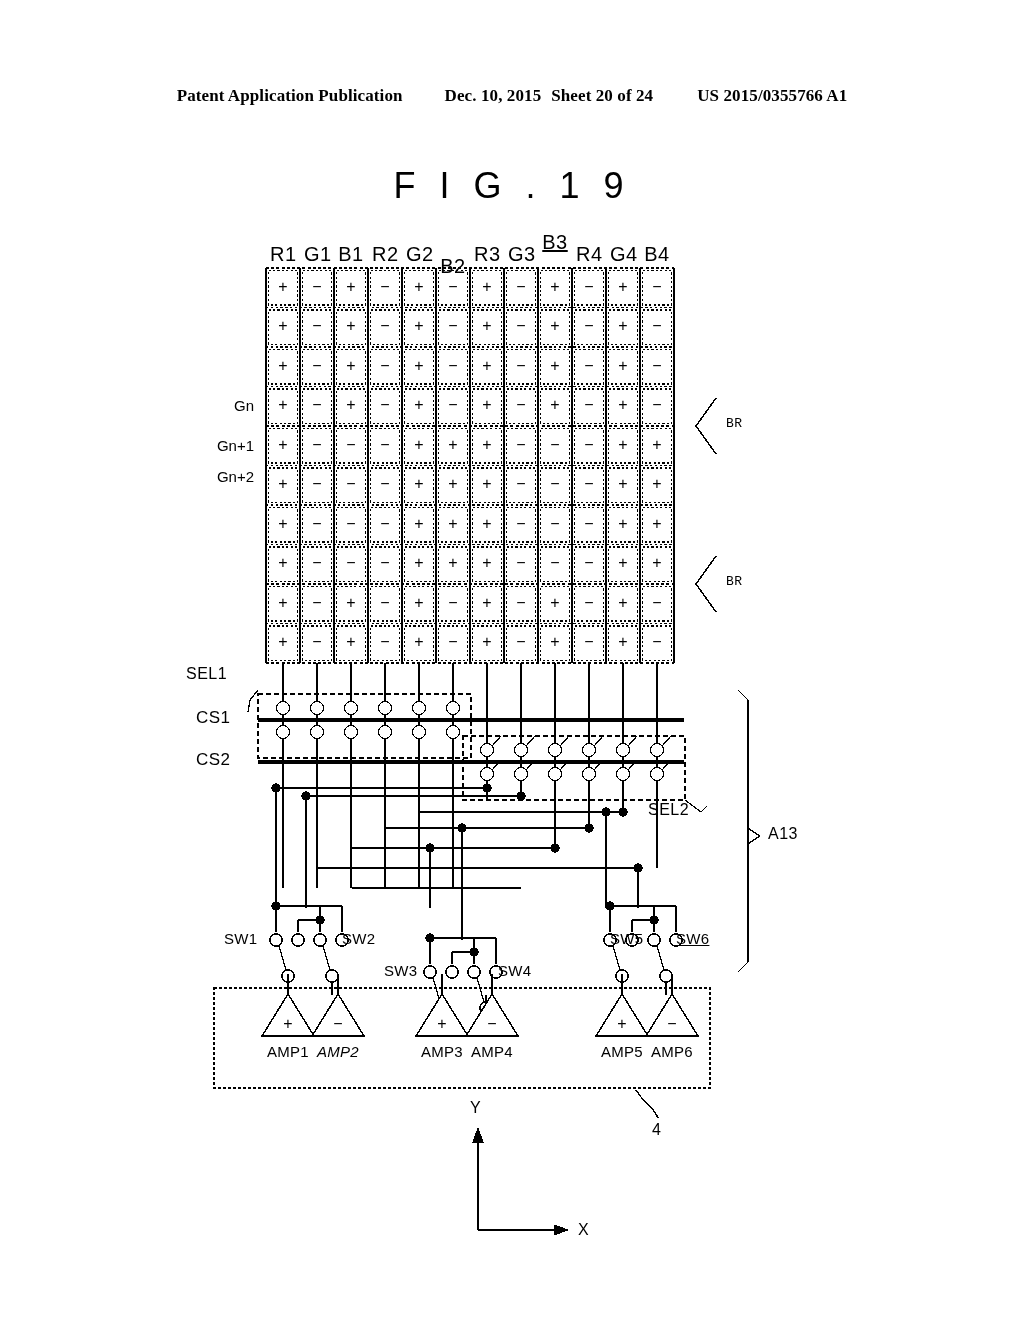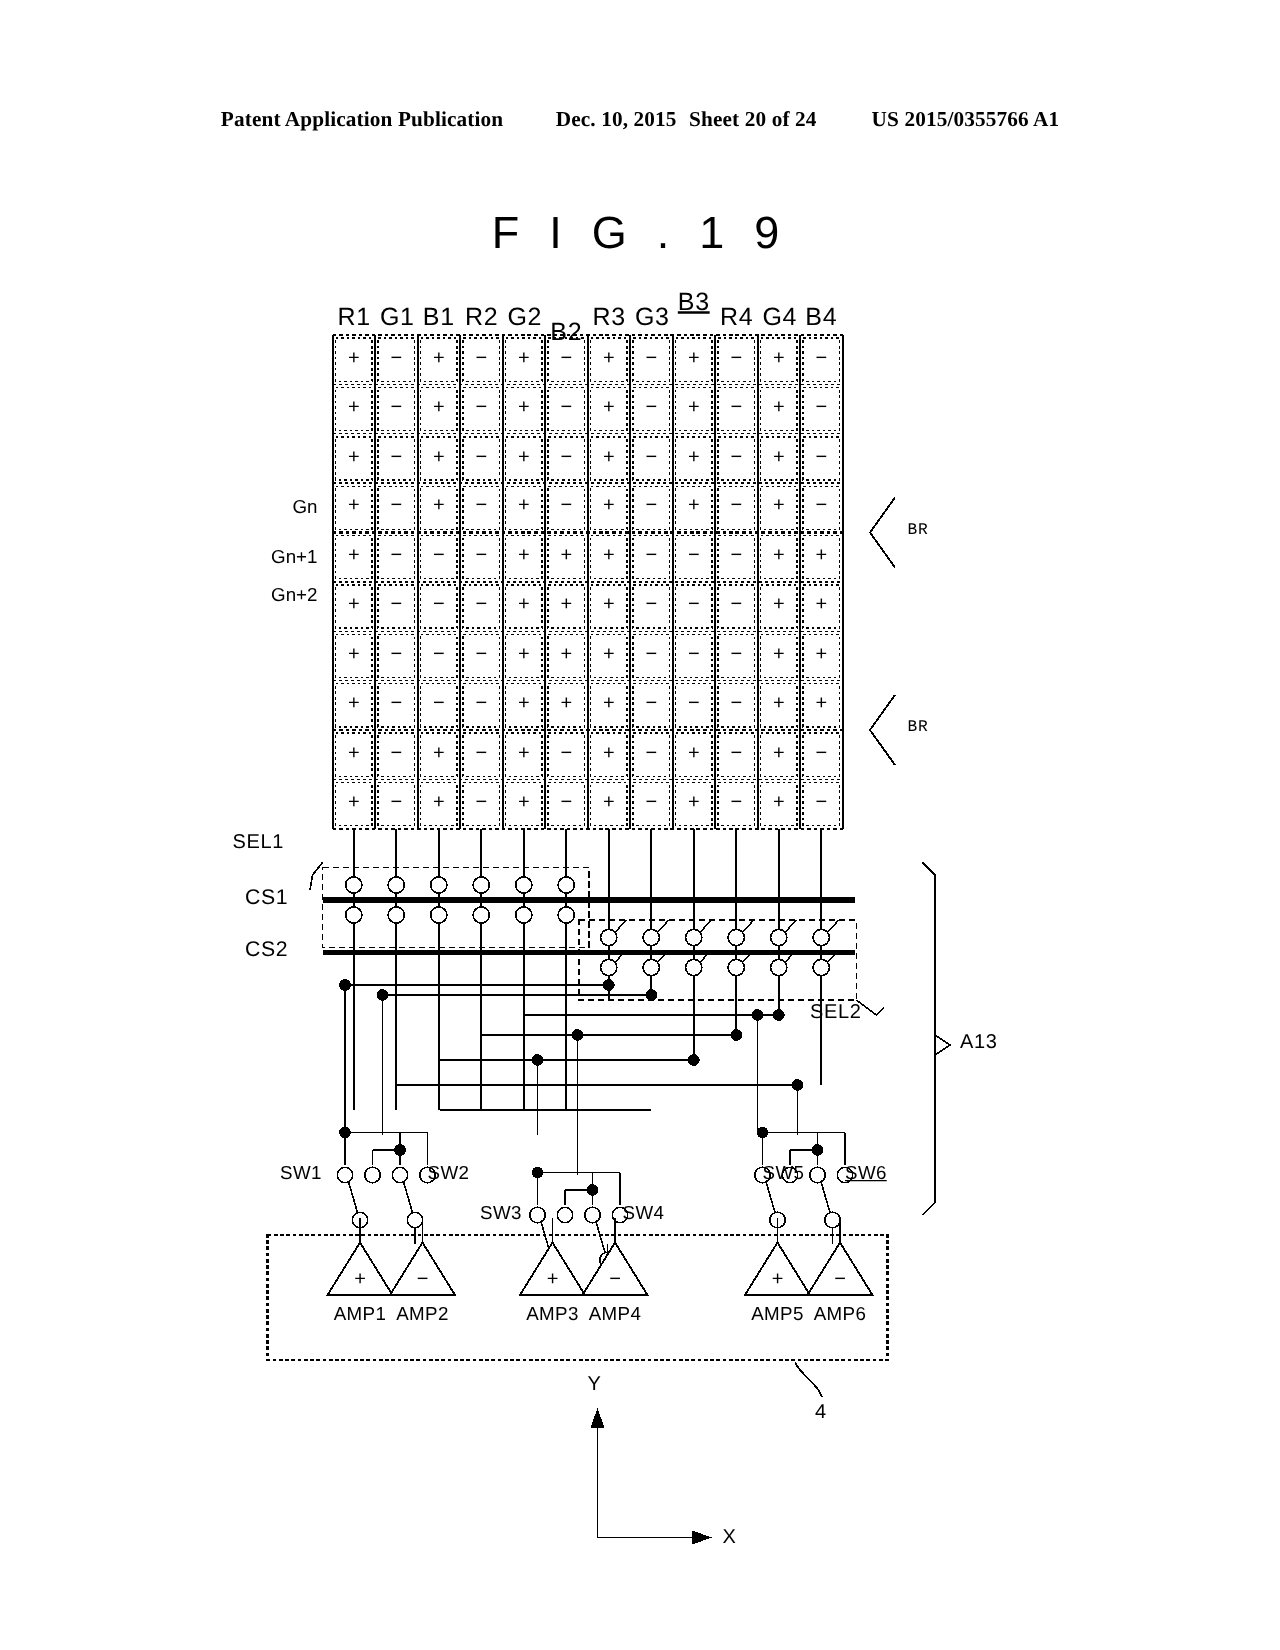--- a/index.html
+++ b/index.html
@@ -533,21 +533,21 @@
     <div class="lbl cslbl" style="left: 196px; top: 751px;">CS2</div>
     <div class="lbl swlbl" style="left: 224px; top: 931px;">SW1</div>
     <div class="lbl swlbl" style="left: 342px; top: 931px;">SW2</div>
     <div class="lbl swlbl" style="left: 384px; top: 963px;">SW3</div>
     <div class="lbl swlbl" style="left: 498px; top: 963px;">SW4</div>
     <div class="lbl swlbl" style="left: 562px; top: 931px; margin-left: 48px;">SW5</div>
     <div class="lbl swlbl" style="left: 676px; top: 931px; text-decoration: underline;">SW6</div>
     <div class="pol" style="left: 275px; top: 1016px; width: 26px;">+</div>
     <div class="lbl amplbl" style="left: 256px; top: 1044px; width: 64px; text-align: center;">AMP1</div>
     <div class="pol" style="left: 325px; top: 1016px; width: 26px;">−</div>
-    <div class="lbl amplbl" style="left: 306px; top: 1044px; width: 64px; text-align: center;">AMP2</div>
+    <div class="lbl amplbl" style="left: 306px; top: 1044px; width: 64px; text-align: center; font-style: italic;">AMP2</div>
     <div class="pol" style="left: 429px; top: 1016px; width: 26px;">+</div>
     <div class="lbl amplbl" style="left: 410px; top: 1044px; width: 64px; text-align: center;">AMP3</div>
     <div class="pol" style="left: 479px; top: 1016px; width: 26px;">−</div>
     <div class="lbl amplbl" style="left: 460px; top: 1044px; width: 64px; text-align: center;">AMP4</div>
     <div class="pol" style="left: 609px; top: 1016px; width: 26px;">+</div>
     <div class="lbl amplbl" style="left: 590px; top: 1044px; width: 64px; text-align: center;">AMP5</div>
     <div class="pol" style="left: 659px; top: 1016px; width: 26px;">−</div>
     <div class="lbl amplbl" style="left: 640px; top: 1044px; width: 64px; text-align: center;">AMP6</div>
     <div class="lbl a13lbl" style="left: 768px; top: 826px;">A13</div>
     <div class="lbl numlbl" style="left: 652px; top: 1122px;">4</div>

